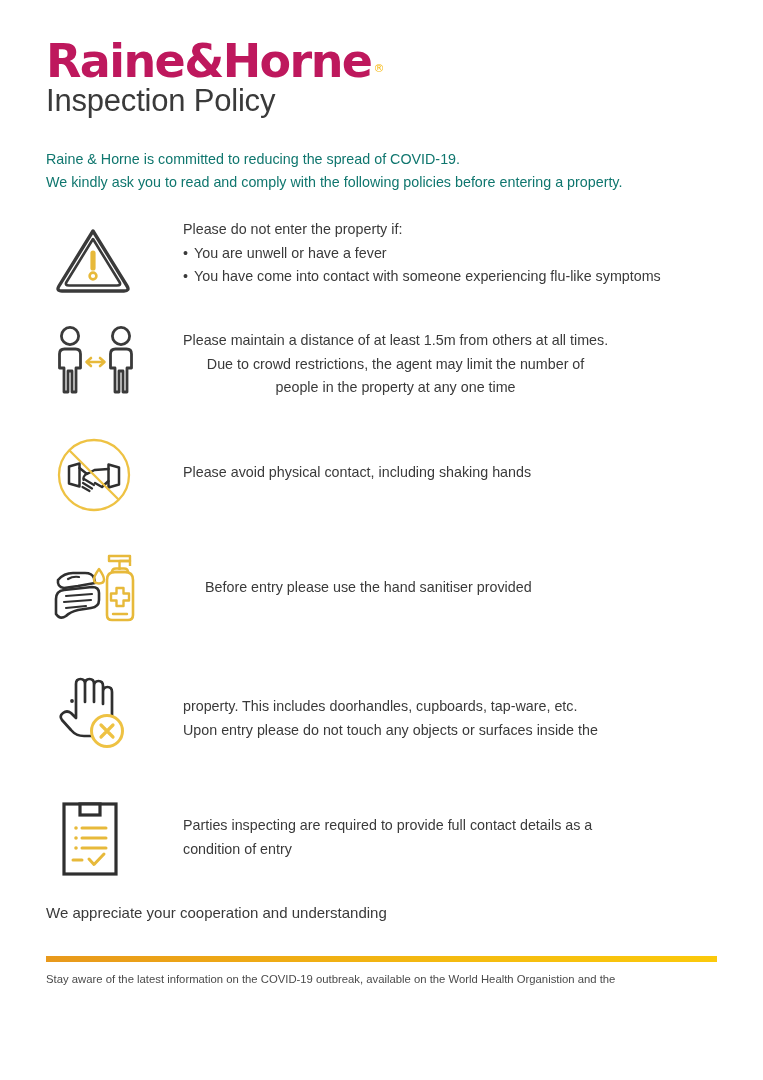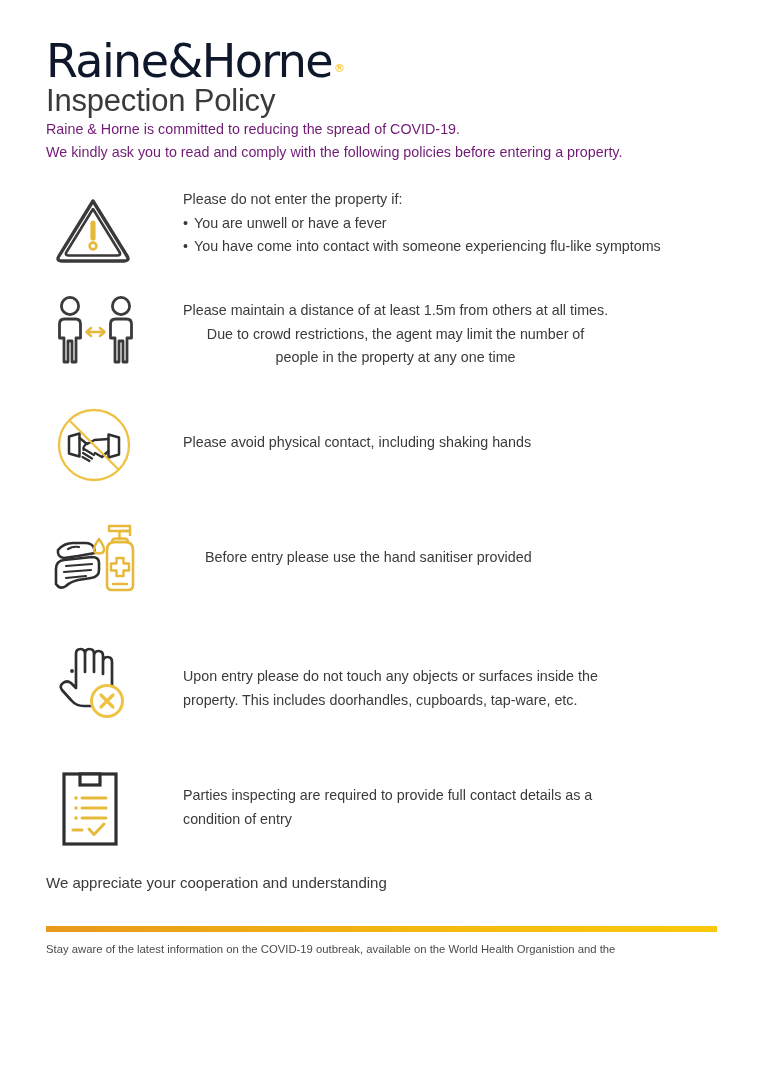--- a/index.html
+++ b/index.html
@@ -26,23 +26,23 @@
 
   
   .logo-wrap {
     padding-top: 38px;
     display: flex;
     align-items: flex-start;
   }
   .logo-text {
     font-family: "DejaVu Sans", sans-serif;
     font-size: 46px;
-    font-weight: normal;
+    font-weight: bold;
     letter-spacing: -1.6px;
-    color: #0f172a;
+    color: #be185d;
     line-height: 1;
     white-space: nowrap;
   }
   .logo-reg {
     font-size: 11px;
     color: #F5B914;
     margin-left: 2px;
     margin-top: 24px;
     font-family: "DejaVu Sans", sans-serif;
   }
@@ -52,24 +52,24 @@
     font-family: Liberation Sans, sans-serif;
     font-size: 31px;
     font-weight: normal;
     color: #3a3a3a;
     letter-spacing: -0.2px;
     line-height: 1.1;
   }
 
   
   .intro {
-    margin-top: 0;
+    margin-top: 30px;
     font-size: 14.3px;
     line-height: 1.62;
-    color: #701a75;
+    color: #0f766e;
   }
   .intro div { white-space: nowrap; }
 
   
   .policies {
     margin-top: 22px;
   }
   .policy-row {
     display: flex;
     align-items: flex-start;
@@ -268,22 +268,22 @@
                    L40 32 L40 16 Q40 11 44.5 11 Q49 11 49 16 L49 34 L49 22 Q49 17 53.5 17
                    Q58 17 58 22 L58 52 Q58 66 44 66 L30 66 Q22 66 17 60 L8 50
                    Q5 46 9 43 Q13 40 17 43 L22 48 Z" fill="#ffffff" stroke="#2f2f2f" stroke-width="2.7" stroke-linejoin="round" stroke-linecap="round"></path>
           <circle cx="18" cy="31" r="1.9" fill="#2f2f2f"></circle>
 
           <circle cx="53" cy="61" r="15.5" fill="#ffffff" stroke="#EEC243" stroke-width="3"></circle>
           <path d="M47 55 L59 67 M59 55 L47 67" stroke="#EEC243" stroke-width="3.2" stroke-linecap="round"></path>
         </svg>
       </div>
       <div class="policy-text">
+        <div class="line">property. This includes doorhandles, cupboards, tap-ware, etc.</div>
         <div class="line">Upon entry please do not touch any objects or surfaces inside the</div>
-        <div class="line">property. This includes doorhandles, cupboards, tap-ware, etc.</div>
       </div>
     </div>
 
     <div class="policy-row row-6">
       <div class="policy-icon">
         <svg width="72" height="80" viewBox="0 0 72 80">
           <rect x="10" y="6" width="52" height="70" fill="none" stroke="#2f2f2f" stroke-width="3.2"></rect>
           <rect x="26" y="6" width="20" height="11" fill="#ffffff" stroke="#2f2f2f" stroke-width="3.2"></rect>
 
           <circle cx="22" cy="30" r="1.8" fill="#E7B93A"></circle>

